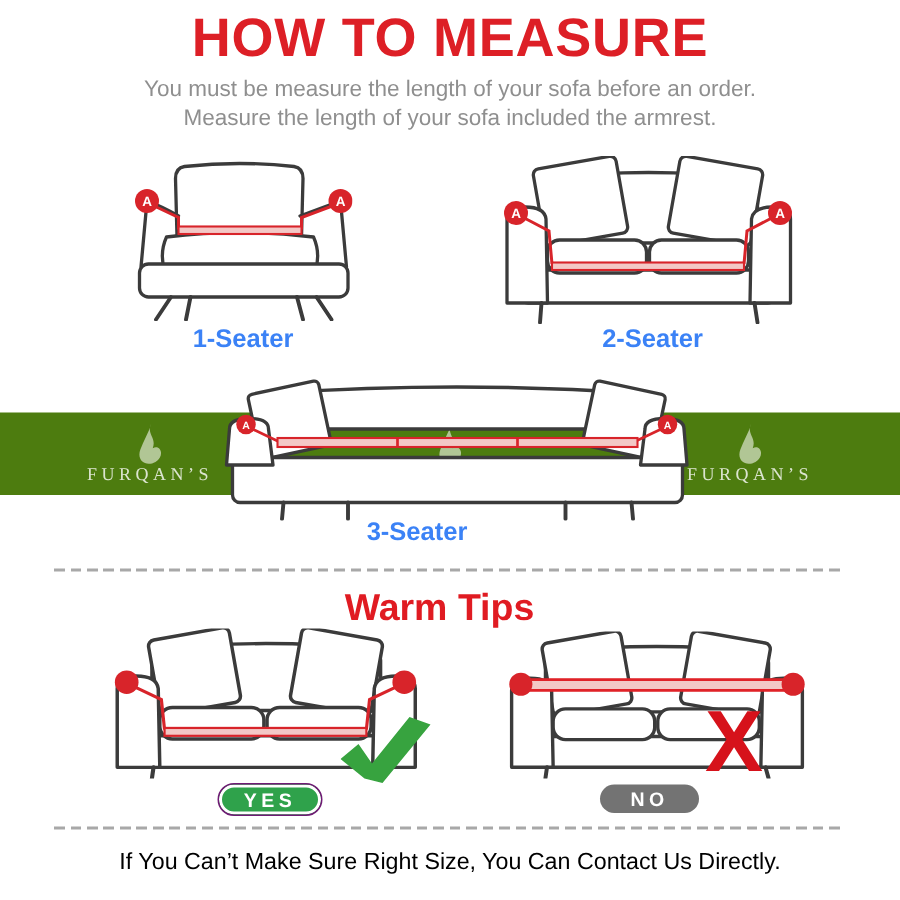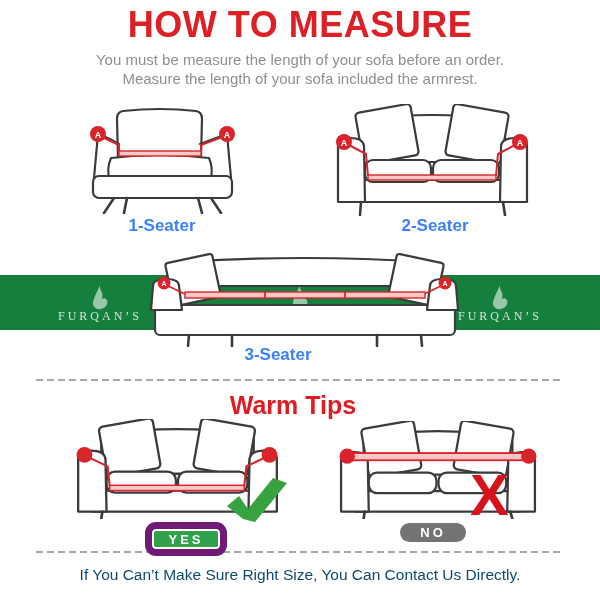--- a/index.html
+++ b/index.html
@@ -3,35 +3,35 @@
 <meta charset="utf-8">
 <style>
   html,body{margin:0;padding:0;background:#fff;}
   .page{position:relative;width:600px;height:600px;background:#fff;overflow:hidden;
         font-family:"Liberation Sans","DejaVu Sans",sans-serif;}
   .abs{position:absolute;}
   .title{left:0;right:0;top:4px;text-align:center;font-size:36px;font-weight:800;
          letter-spacing:.5px;color:#dd1f26;}
   .sub{left:0;right:0;text-align:center;font-size:15px;color:#8f8f8f;}
   .fig-label{font-size:17px;font-weight:bold;color:#3b82f6;text-align:center;width:150px;}
-  .wm-strip{left:0;top:275px;width:600px;height:55px;background:#15803d;z-index:0;
+  .wm-strip{left:0;top:275px;width:600px;height:55px;background:#4d7c0f;z-index:0;
             display:flex;justify-content:space-around;align-items:center;}
   .wm-unit{display:flex;flex-direction:column;align-items:center;opacity:.8;}
   .wm-text{font-family:"Liberation Serif","DejaVu Serif",serif;font-size:12px;
            letter-spacing:3px;color:#ffffff;margin-top:-2px;}
   .divider{height:2px;left:36px;width:528px;
            background:repeating-linear-gradient(to right,#a8a8a8 0 7px,transparent 7px 11px);}
   .warm-title{left:0;right:14px;text-align:center;font-size:25px;font-weight:800;color:#e01b22;}
   .pill{border-radius:11px;color:#fff;font-weight:bold;font-size:13px;letter-spacing:3px;
         display:flex;align-items:center;justify-content:center;z-index:3;}
-  .pill-yes{background:#2fa24b;box-shadow:inset 0 0 0 2px #fff;border:7px solid #701a75;}
+  .pill-yes{background:#2fa24b;box-shadow:inset 0 0 0 2px #fff;border:1px solid #701a75;}
   .pill-no{background:#737373;}
   .x-mark{font-size:58px;font-weight:800;color:#d6121b;line-height:1;z-index:3;
           font-family:"Liberation Sans",sans-serif;}
-  .footer-note{left:0;right:0;text-align:center;font-size:15.5px;color:#0c4a6e;}
+  .footer-note{left:0;right:0;text-align:center;font-size:15.5px;color:#000000;}
   .fig{z-index:1;}
   svg text.badge-a{font-family:"Liberation Sans",sans-serif;font-weight:bold;fill:#fff;}
 </style>
 </head>
 <body>
 
 <div class="page">
 
   <div class="abs wm-strip">
     <div class="wm-unit">

